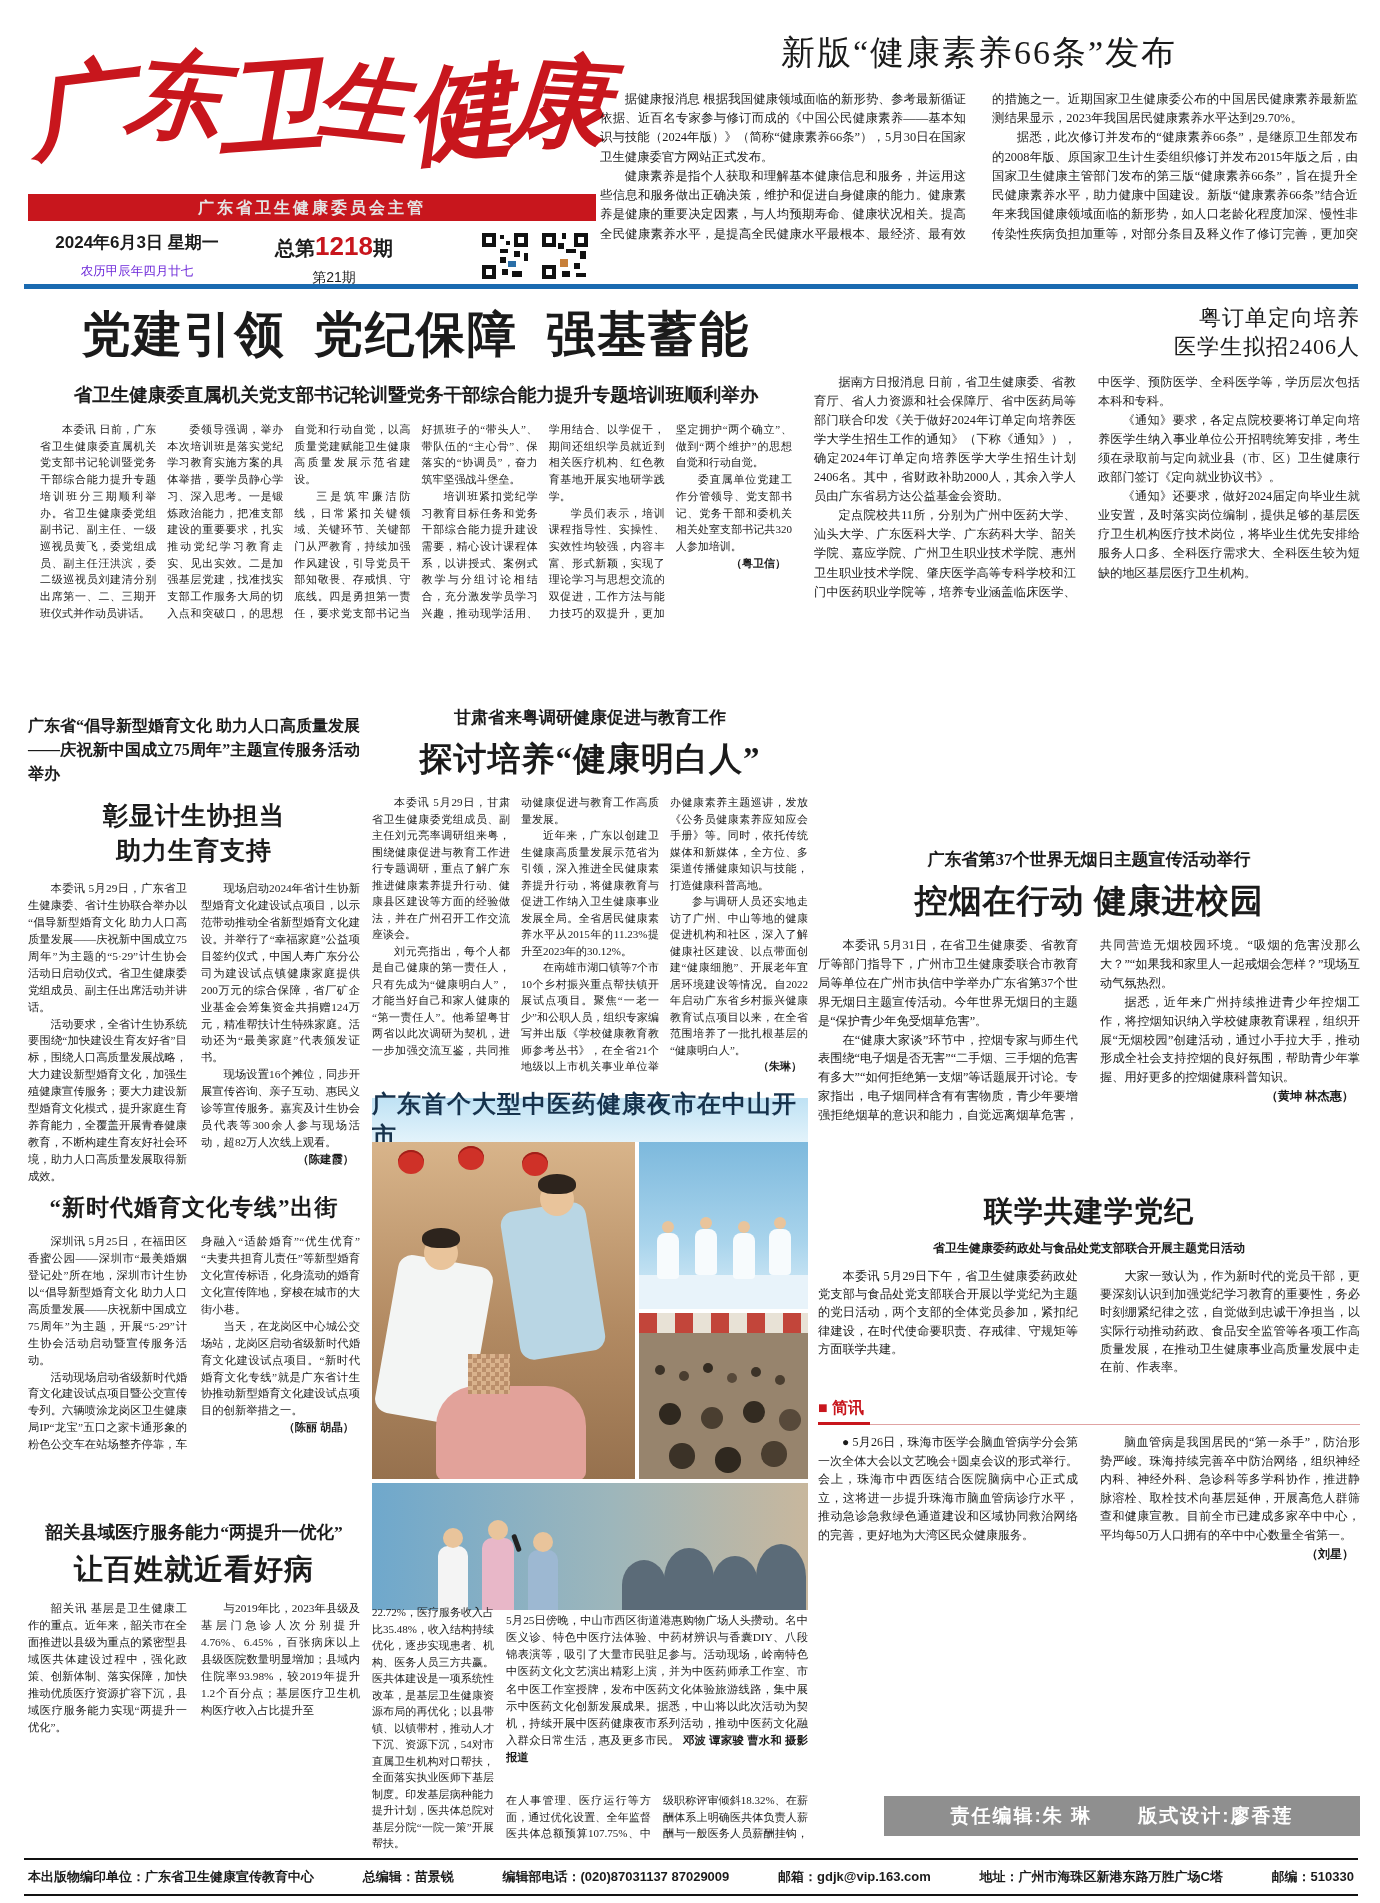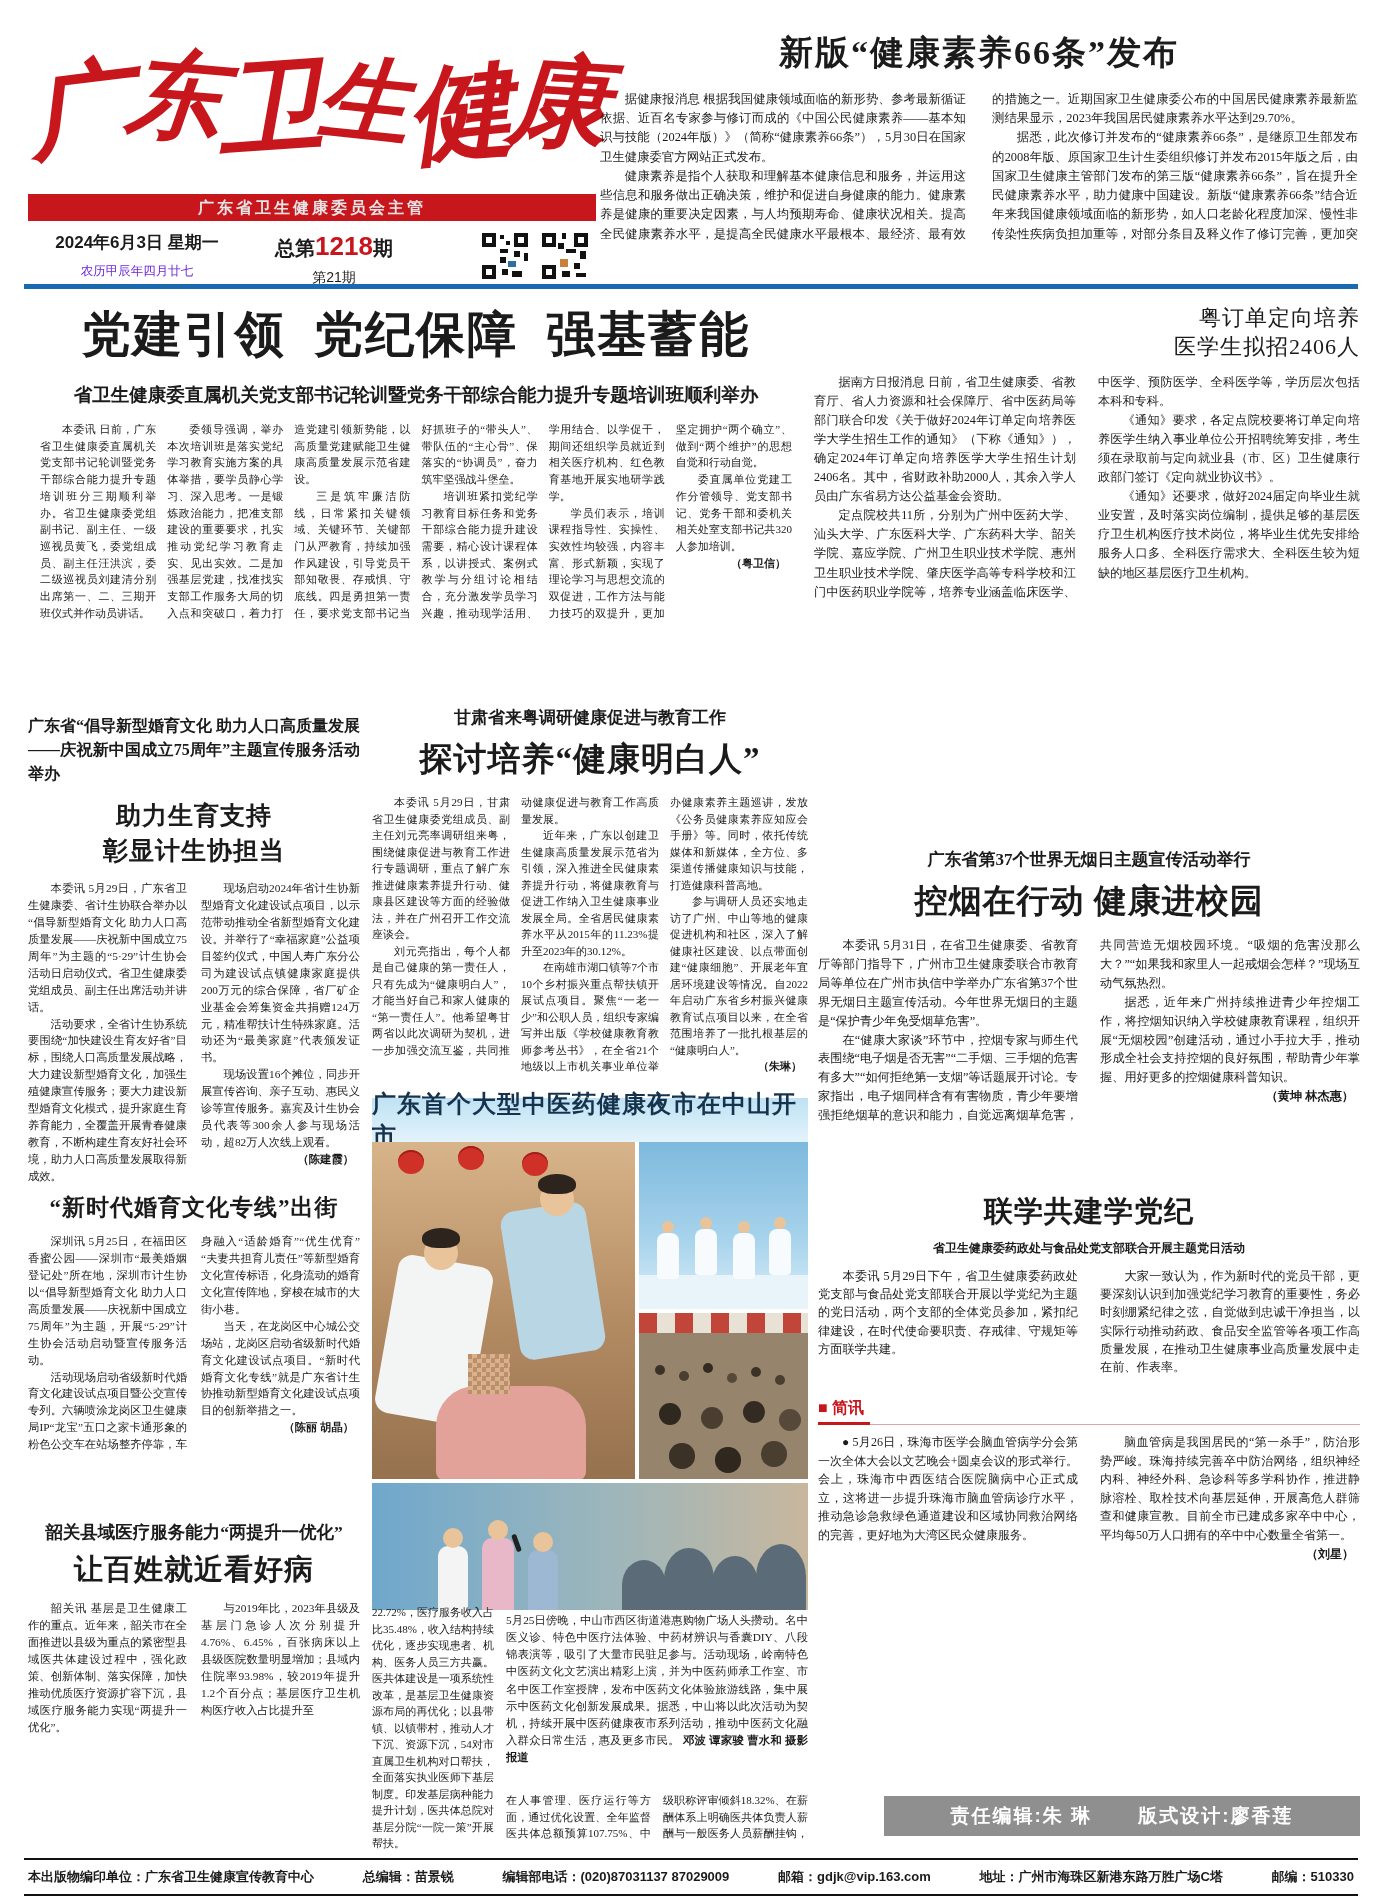--- a/index.html
+++ b/index.html
@@ -29,21 +29,21 @@
   .mi-qrs{flex:1;display:flex;justify-content:flex-end;gap:10px;padding-right:6px;}
   .qr{width:50px;height:50px;}
   .rule-blue{background:#1a6ab0;}
   
   .kicker{font-weight:bold;text-align:center;}
   .hl{font-weight:900;text-align:center;letter-spacing:1px;}
   .body{text-align:justify;overflow:hidden;}
   .body p{margin:0;text-indent:2em;}
   .byline{display:block;text-align:right;font-weight:bold;padding-right:6px;}
   
-  .t66-h{font-size:34px;font-weight:700;text-align:center;letter-spacing:2px;}
+  .t66-h{font-size:34px;font-weight:400;text-align:center;letter-spacing:2px;}
   .t66-body{margin-top:14px;column-count:2;column-gap:26px;font-size:12.4px;line-height:1.55;height:176px;}
   
   .main-h{font-size:49px;font-weight:900;text-align:center;letter-spacing:2px;word-spacing:14px;}
   .main-sub{font-size:18.5px;font-weight:bold;text-align:center;margin-top:14px;}
   .main-body{margin-top:14px;column-count:6;column-gap:11px;font-size:11px;line-height:1.52;height:214px;}
   .dd-h{font-size:22px;font-weight:400;text-align:right;line-height:1.3;letter-spacing:1px;}
   .dd-body{margin-top:12px;column-count:2;column-gap:22px;font-size:12.2px;line-height:1.56;height:420px;}
   .sy-head{font-size:16px;font-weight:bold;text-align:justify;line-height:1.5;}
   .sy-h{font-size:25px;font-weight:900;text-align:center;line-height:1.4;margin-top:12px;}
   .sy-body{margin-top:12px;column-count:2;column-gap:14px;font-size:11.3px;line-height:1.5;height:318px;}
@@ -174,21 +174,21 @@
     </div>
   </div>
 
   <div class="abs rule-blue" style="left:24px;top:284px;width:1334px;height:5px;"></div>
 
   <div class="abs" style="left:40px;top:302px;width:752px;">
     <div class="main-h">党建引领 党纪保障 强基蓄能</div>
     <div class="main-sub">省卫生健康委直属机关党支部书记轮训暨党务干部综合能力提升专题培训班顺利举办</div>
     <div class="main-body body">
       <p>本委讯 日前，广东省卫生健康委直属机关党支部书记轮训暨党务干部综合能力提升专题培训班分三期顺利举办。省卫生健康委党组副书记、副主任、一级巡视员黄飞，委党组成员、副主任汪洪滨，委二级巡视员刘建清分别出席第一、二、三期开班仪式并作动员讲话。</p>
-      <p>委领导强调，举办本次培训班是落实党纪学习教育实施方案的具体举措，要学员静心学习、深入思考。一是锻炼政治能力，把准支部建设的重要要求，扎实推动党纪学习教育走实、见出实效。二是加强基层党建，找准找实支部工作服务大局的切入点和突破口，着力打造党建引领新势能，以高质量党建赋能卫生健康高质量发展示范省建设。</p>
+      <p>委领导强调，举办本次培训班是落实党纪学习教育实施方案的具体举措，要学员静心学习、深入思考。一是锻炼政治能力，把准支部建设的重要要求，扎实推动党纪学习教育走实、见出实效。二是加强基层党建，找准找实支部工作服务大局的切入点和突破口，的思想自觉和行动自觉，以高质量党建赋能卫生健康高质量发展示范省建设。</p>
       <p>三是筑牢廉洁防线，日常紧扣关键领域、关键环节、关键部门从严教育，持续加强作风建设，引导党员干部知敬畏、存戒惧、守底线。四是勇担第一责任，要求党支部书记当好抓班子的“带头人”、带队伍的“主心骨”、保落实的“协调员”，奋力筑牢坚强战斗堡垒。</p>
       <p>培训班紧扣党纪学习教育目标任务和党务干部综合能力提升建设需要，精心设计课程体系，以讲授式、案例式教学与分组讨论相结合，充分激发学员学习兴趣，推动现学活用、学用结合、以学促干，期间还组织学员就近到相关医疗机构、红色教育基地开展实地研学践学。</p>
       <p>学员们表示，培训课程指导性、实操性、实效性均较强，内容丰富、形式新颖，实现了理论学习与思想交流的双促进，工作方法与能力技巧的双提升，更加坚定拥护“两个确立”、做到“两个维护”的思想自觉和行动自觉。</p>
       <p>委直属单位党建工作分管领导、党支部书记、党务干部和委机关相关处室支部书记共320人参加培训。</p>
       <span class="byline">（粤卫信）</span>
     </div>
   </div>
 
   <div class="abs" style="left:814px;top:304px;width:546px;">
     <div class="dd-h">
@@ -199,22 +199,22 @@
       <p>据南方日报消息 日前，省卫生健康委、省教育厅、省人力资源和社会保障厅、省中医药局等部门联合印发《关于做好2024年订单定向培养医学大学生招生工作的通知》（下称《通知》），确定2024年订单定向培养医学大学生招生计划2406名。其中，省财政补助2000人，其余入学人员由广东省易方达公益基金会资助。</p>
       <p>定点院校共11所，分别为广州中医药大学、汕头大学、广东医科大学、广东药科大学、韶关学院、嘉应学院、广州卫生职业技术学院、惠州卫生职业技术学院、肇庆医学高等专科学校和江门中医药职业学院等，培养专业涵盖临床医学、中医学、预防医学、全科医学等，学历层次包括本科和专科。</p>
       <p>《通知》要求，各定点院校要将订单定向培养医学生纳入事业单位公开招聘统筹安排，考生须在录取前与定向就业县（市、区）卫生健康行政部门签订《定向就业协议书》。</p>
       <p>《通知》还要求，做好2024届定向毕业生就业安置，及时落实岗位编制，提供足够的基层医疗卫生机构医疗技术岗位，将毕业生优先安排给服务人口多、全科医疗需求大、全科医生较为短缺的地区基层医疗卫生机构。</p>
     </div>
   </div>
 
   <div class="abs" style="left:28px;top:714px;width:332px;">
     <div class="sy-head">广东省“倡导新型婚育文化 助力人口高质量发展——庆祝新中国成立75周年”主题宣传服务活动举办</div>
     <div class="sy-h hl">
+      <div>彰显计生协担当</div>
       <div>助力生育支持</div>
-      <div>彰显计生协担当</div>
     </div>
     <div class="sy-body body">
       <p>本委讯 5月29日，广东省卫生健康委、省计生协联合举办以“倡导新型婚育文化 助力人口高质量发展——庆祝新中国成立75周年”为主题的“5·29”计生协会活动日启动仪式。省卫生健康委党组成员、副主任出席活动并讲话。</p>
       <p>活动要求，全省计生协系统要围绕“加快建设生育友好省”目标，围绕人口高质量发展战略，大力建设新型婚育文化，加强生殖健康宣传服务；要大力建设新型婚育文化模式，提升家庭生育养育能力，全覆盖开展青春健康教育，不断构建生育友好社会环境，助力人口高质量发展取得新成效。</p>
       <p>现场启动2024年省计生协新型婚育文化建设试点项目，以示范带动推动全省新型婚育文化建设。并举行了“幸福家庭”公益项目签约仪式，中国人寿广东分公司为建设试点镇健康家庭提供200万元的综合保障，省厂矿企业基金会筹集资金共捐赠124万元，精准帮扶计生特殊家庭。活动还为“最美家庭”代表颁发证书。</p>
       <p>现场设置16个摊位，同步开展宣传咨询、亲子互动、惠民义诊等宣传服务。嘉宾及计生协会员代表等300余人参与现场活动，超82万人次线上观看。</p>
       <span class="byline">（陈建霞）</span>
     </div>
   </div>
 

